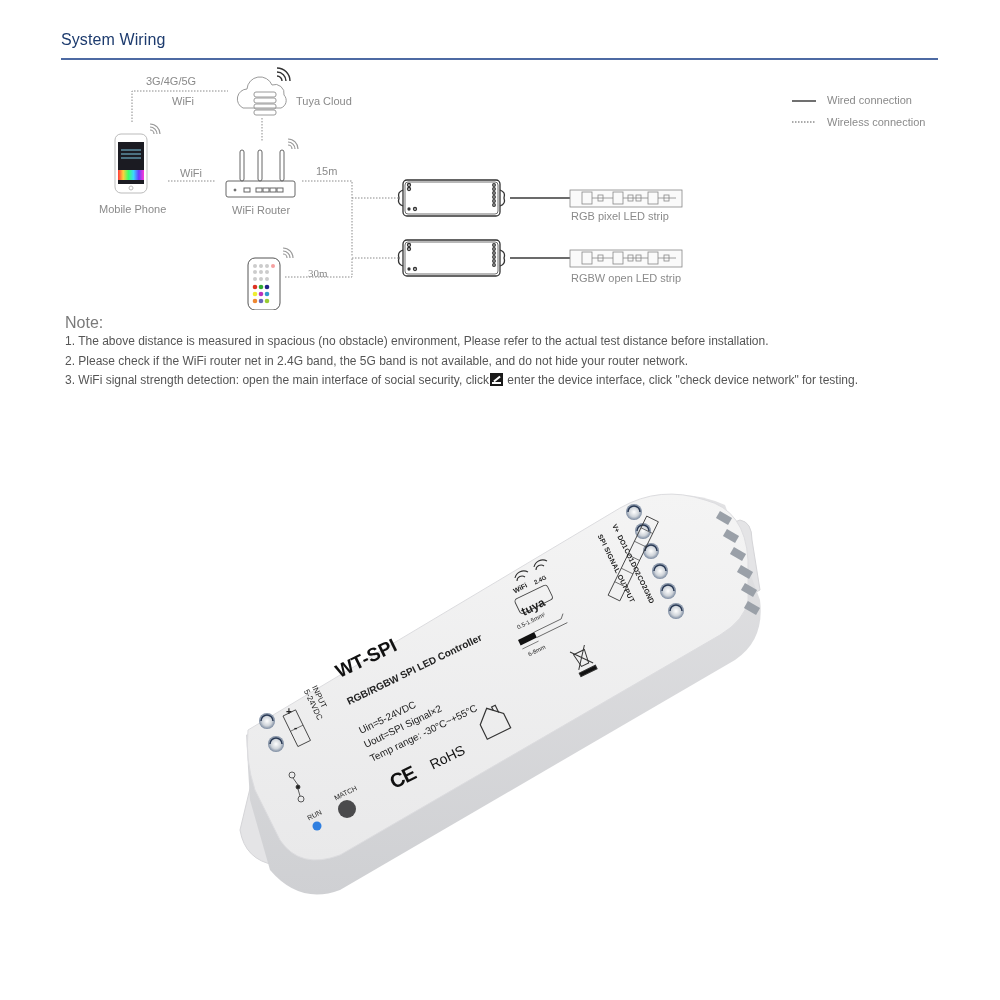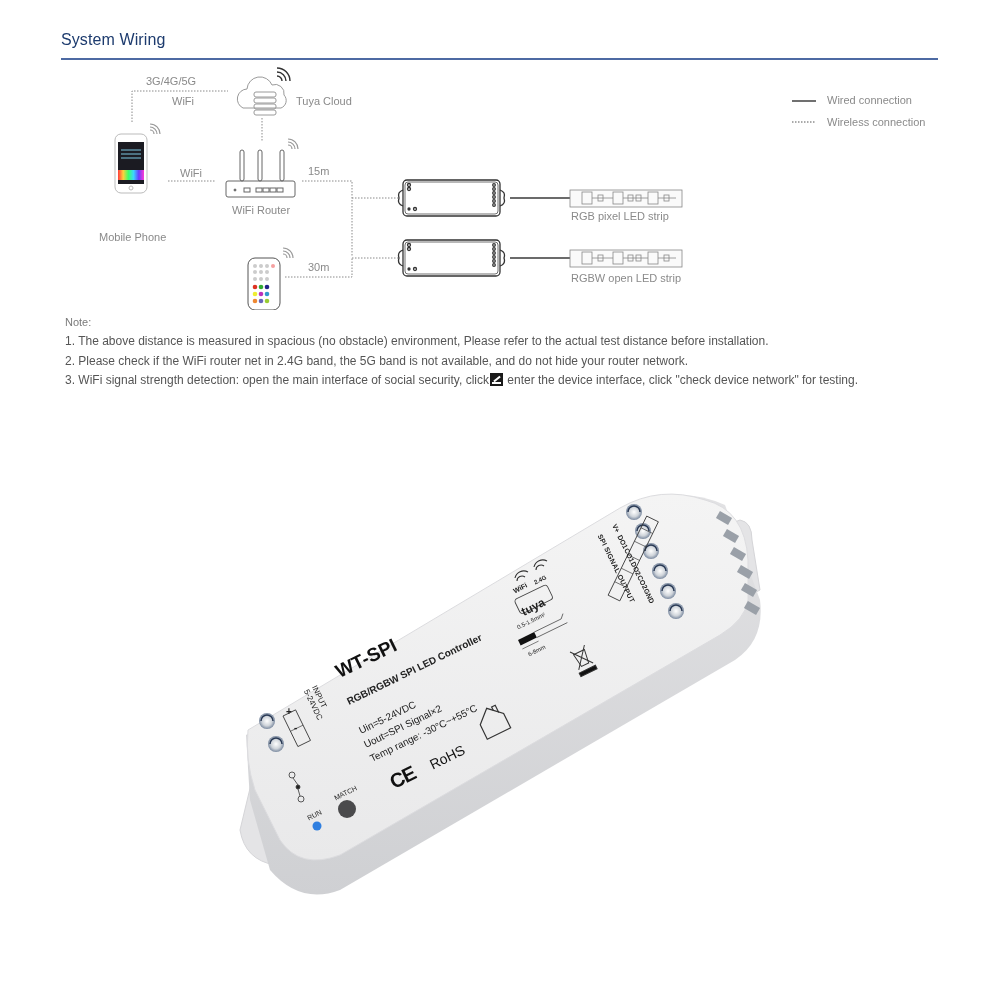--- a/index.html
+++ b/index.html
@@ -6,21 +6,21 @@
   html, body { width: 1000px; height: 1000px; background: #ffffff; overflow: hidden; }
   body { position: relative; font-family: "Liberation Sans", "DejaVu Sans", sans-serif; color: #6f6f6f; }
 
   .title { position: absolute; left: 61px; top: 31px; font-size: 16px; color: #1d3b6e; letter-spacing: 0.1px; }
   .title-rule { position: absolute; left: 61px; top: 58px; width: 877px; height: 2px; background: #4d6aa3; }
 
   .diagram { position: absolute; left: 0; top: 60px; width: 884px; height: 250px; }
   .lbl { position: absolute; font-size: 11px; color: #8a8a8a; white-space: nowrap; }
 
   .notes { position: absolute; left: 65px; top: 313px; width: 900px; }
-  .note-head { font-size: 11px; color: #7a7a7a; height: 19px; line-height: 19px; }
+  .note-head { font-size: 16px; color: #7a7a7a; height: 19px; line-height: 19px; }
   .note-line { font-size: 12px; color: #555555; height: 19.5px; line-height: 19.5px; white-space: nowrap; }
   .note-line .edit-glyph { display: inline-block; width: 13px; height: 13px; background: #1a1a1a; vertical-align: -2px; position: relative; margin: 0 1px; }
   .note-line .edit-glyph::after { content: ""; position: absolute; left: 2px; right: 2px; bottom: 2px; height: 2px; background: #fff; }
   .note-line .edit-glyph::before { content: ""; position: absolute; left: 3px; top: 5px; width: 8px; height: 2px; background: #fff; transform: rotate(-40deg); }
 
   .product { position: absolute; left: 0; top: 420px; width: 1000px; height: 580px; }
 </style>
 </head>
 <body>
 
@@ -192,24 +192,24 @@
     </g>
 
     <line x1="792" y1="101" x2="816" y2="101" stroke="#333" stroke-width="1.4"></line>
     <line x1="792" y1="122" x2="816" y2="122" stroke="#555" stroke-width="1" stroke-dasharray="1.5 1.5"></line>
   </svg>
 
   <div class="lbl" style="left:146px;top:15px;font-size:11px;">3G/4G/5G</div>
   <div class="lbl" style="left:172px;top:35px;">WiFi</div>
   <div class="lbl" style="left:296px;top:35px;">Tuya Cloud</div>
   <div class="lbl" style="left:180px;top:107px;">WiFi</div>
-  <div class="lbl" style="left:99px;top:143px;margin-top:28px;">Mobile Phone</div>
+  <div class="lbl" style="left:99px;top:143px;">Mobile Phone</div>
   <div class="lbl" style="left:232px;top:144px;text-align:center;">WiFi Router</div>
-  <div class="lbl" style="left:308px;top:105px;text-align:right;">15m</div>
-  <div class="lbl" style="left:308px;top:201px;">30m</div>
+  <div class="lbl" style="left:316px;top:105px;text-align:right;">15m</div>
+  <div class="lbl" style="left:308px;top:207px;font-family:Liberation Serif, serif;">30m</div>
   <div class="lbl" style="left:571px;top:150px;">RGB pixel LED strip</div>
   <div class="lbl" style="left:571px;top:212px;">RGBW open LED strip</div>
   <div class="lbl" style="left:827px;top:34px;">Wired connection</div>
   <div class="lbl" style="left:827px;top:56px;">Wireless connection</div>
 </div>
 
 <div class="notes">
   <div class="note-head">Note:</div>
   <div class="note-line">1. The above distance is measured in spacious (no obstacle) environment, Please refer to the actual test distance before installation.</div>
   <div class="note-line">2. Please check if the WiFi router net in 2.4G band, the 5G band is not available, and do not hide your router network.</div>

